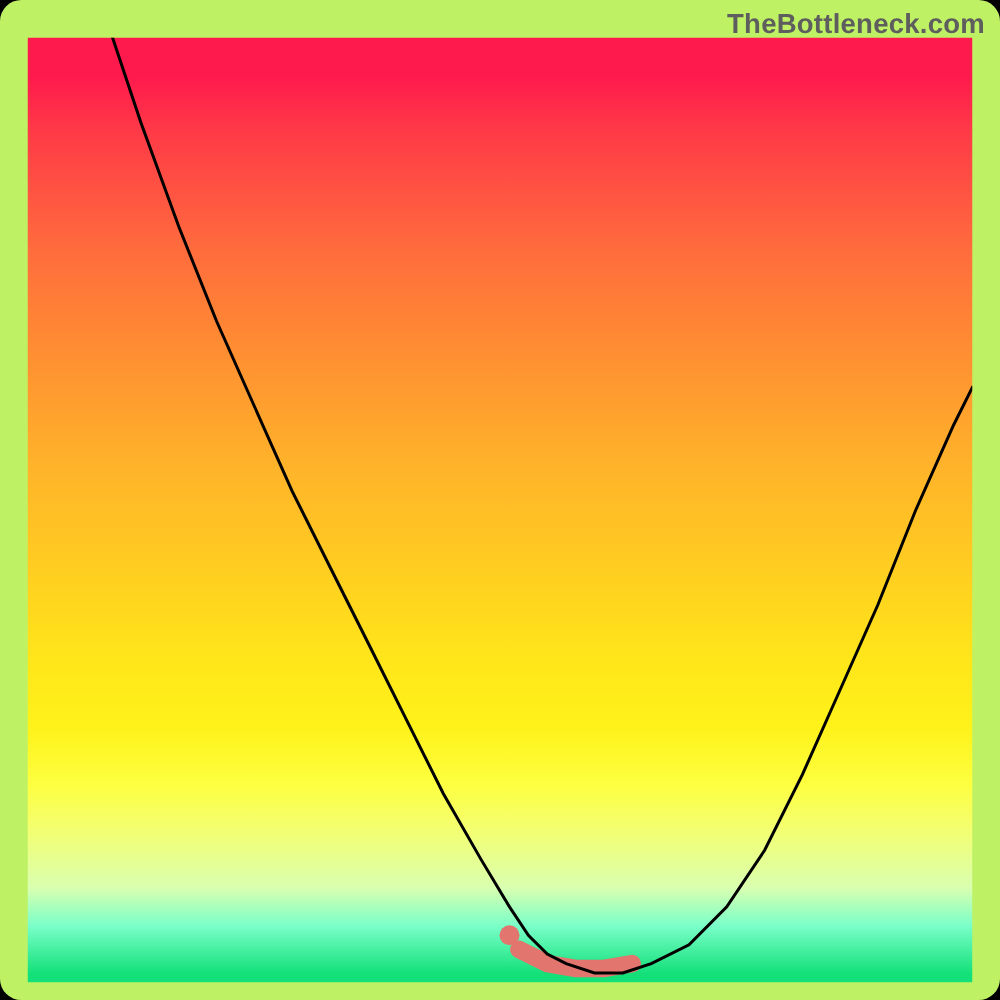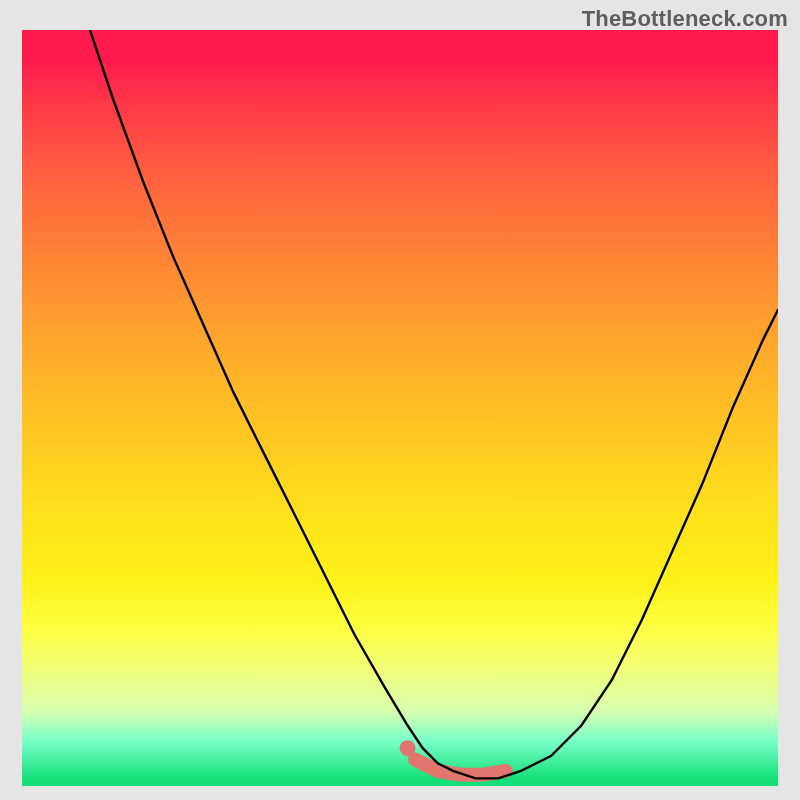--- a/index.html
+++ b/index.html
@@ -1,21 +1,22 @@
 <!DOCTYPE html>
 <html><head>
 <meta charset="utf-8">
 <style>
   * { margin: 0; padding: 0; box-sizing: border-box; }
   html, body { width: 800px; height: 800px; overflow: hidden; background: #000; }
   .frame {
     position: relative;
     width: 800px;
     height: 800px;
-    background: #e5e5e5;
+    background: #bef264;
+    border-radius: 17px;
   }
   .watermark {
     position: absolute;
     top: 6px;
     right: 12px;
     font-family: Arial, Helvetica, sans-serif;
     font-size: 22px;
     font-weight: 600;
     color: #5e5e5e;
     letter-spacing: 0.2px;

